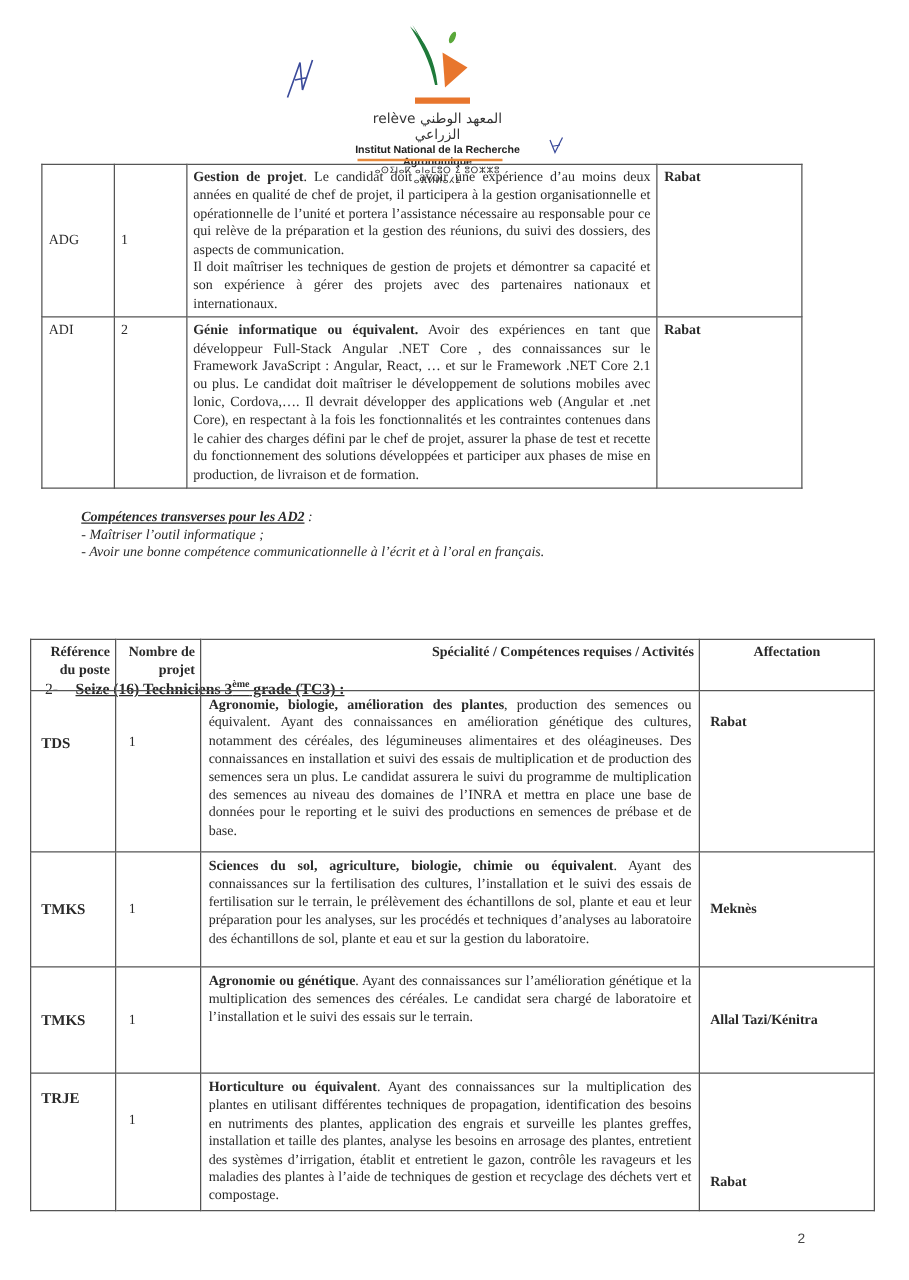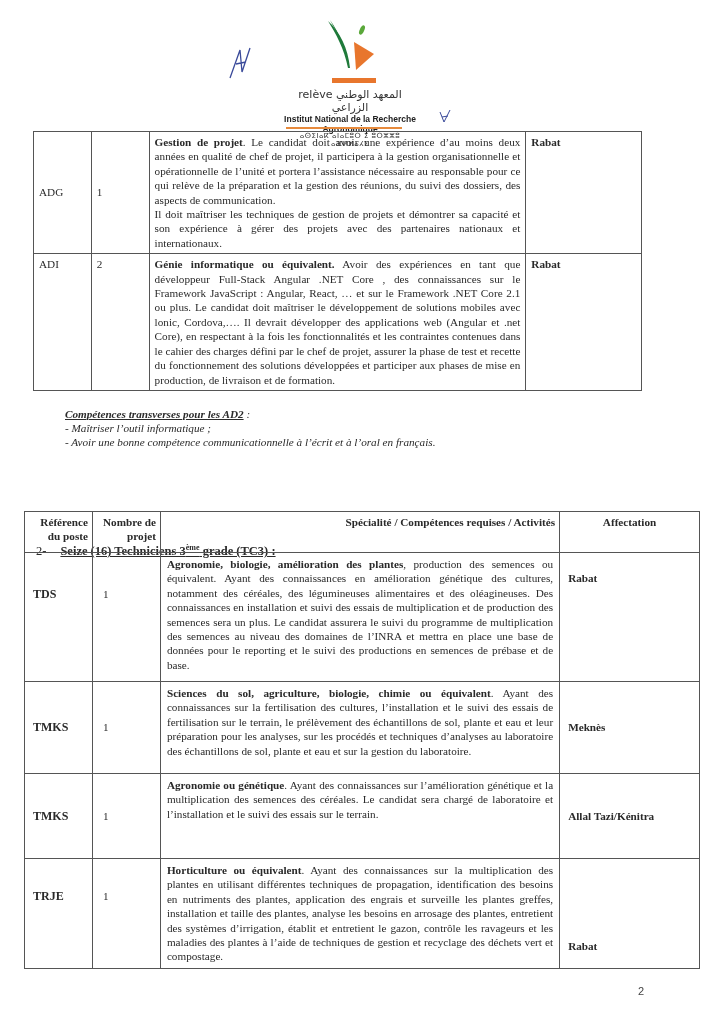--- a/index.html
+++ b/index.html
@@ -128,21 +128,21 @@
     <td class="desc"><span class="bold">Sciences du sol, agriculture, biologie, chimie ou équivalent</span><span>. Ayant des connaissances sur la fertilisation des cultures, l’installation et le suivi des essais de fertilisation sur le terrain, le prélèvement des échantillons de sol, plante et eau et leur préparation pour les analyses, sur les procédés et techniques d’analyses au laboratoire des échantillons de sol, plante et eau et sur la gestion du laboratoire.</span></td>
     <td class="aff mid">Meknès</td>
   </tr>
   <tr style="height:85px">
     <td class="ref2">TMKS</td>
     <td class="num2">1</td>
     <td class="desc"><span class="bold">Agronomie ou génétique</span><span>. Ayant des connaissances sur l’amélioration génétique et la multiplication des semences des céréales. Le candidat sera chargé de laboratoire et l’installation et le suivi des essais sur le terrain.</span></td>
     <td class="aff mid">Allal Tazi/Kénitra</td>
   </tr>
   <tr style="height:100px">
-    <td class="ref2" style="vertical-align:top;padding-top:30px">TRJE</td>
+    <td class="ref2" style="vertical-align:top;padding-top:12px">TRJE</td>
     <td class="num2" style="vertical-align:top;padding-top:30px">1</td>
     <td class="desc"><span class="bold">Horticulture ou équivalent</span><span>. Ayant des connaissances sur la multiplication des plantes en utilisant différentes techniques de propagation, identification des besoins en nutriments des plantes, application des engrais et surveille les plantes greffes, installation et taille des plantes, analyse les besoins en arrosage des plantes, entretient des systèmes d’irrigation, établit et entretient le gazon, contrôle les ravageurs et les maladies des plantes à l’aide de techniques de gestion et recyclage des déchets vert et compostage.</span></td>
     <td class="aff" style="vertical-align:bottom;padding-bottom:14px">Rabat</td>
   </tr>
 </tbody>
   </table>
 
 <div class="page-num">2</div>
 
 </body></html>

